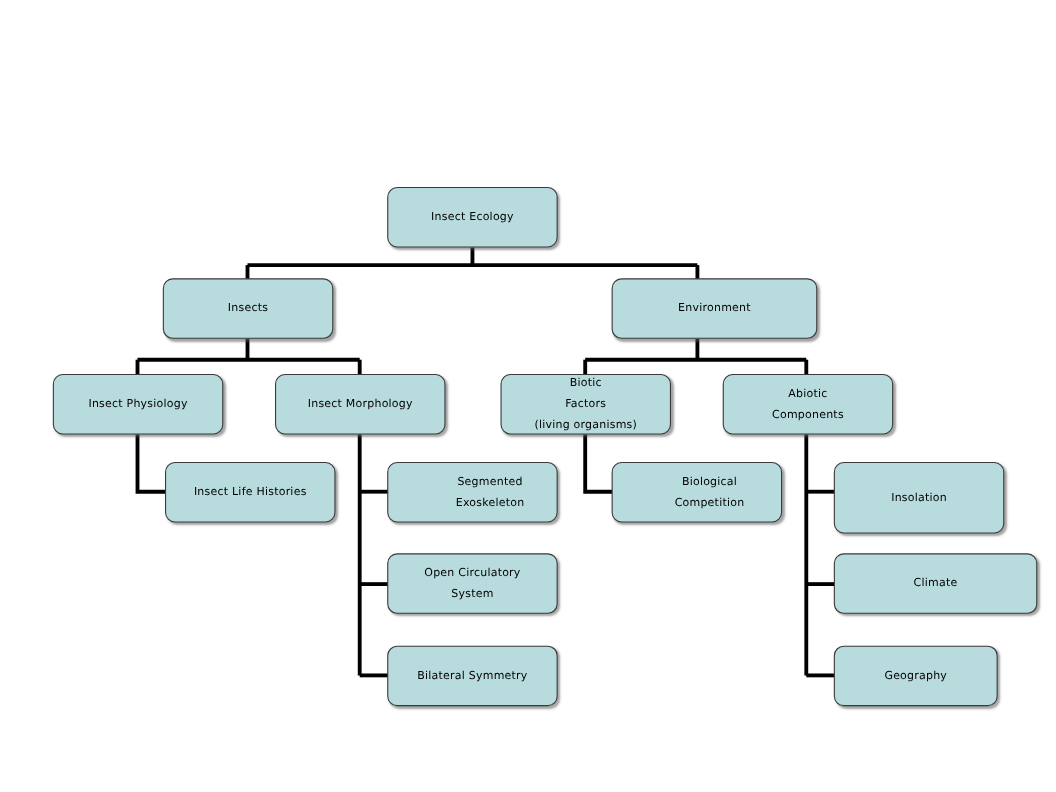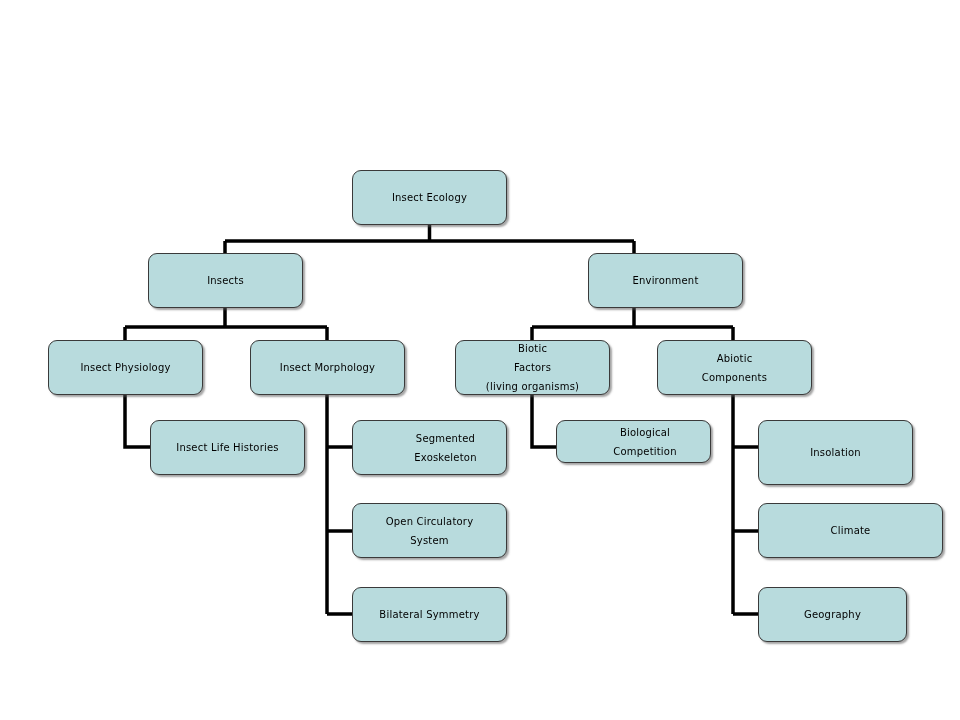--- a/index.html
+++ b/index.html
@@ -86,21 +86,21 @@
   </svg>
 
   <div class="node" style="left:352px; top:170px; width:155px; height:55px;">
     <span>Insect Ecology</span>
   </div>
 
   <div class="node" style="left:148px; top:253px; width:155px; height:55px;">
     <span>Insects</span>
   </div>
 
-  <div class="node" style="left:556px; top:253px; width:155px; height:55px;margin-left:32px;">
+  <div class="node" style="left:556px; top:253px; width:187px; height:55px;">
     <span>Environment</span>
   </div>
 
   <div class="node" style="left:48px; top:340px; width:155px; height:55px;">
     <span>Insect Physiology</span>
   </div>
 
   <div class="node" style="left:250px; top:340px; width:155px; height:55px;">
     <span>Insect Morphology</span>
   </div>
@@ -127,21 +127,21 @@
 
   <div class="node" style="left:352px; top:503px; width:155px; height:55px;">
     <span>Open Circulatory
 System</span>
   </div>
 
   <div class="node" style="left:352px; top:587px; width:155px; height:55px;">
     <span>Bilateral Symmetry</span>
   </div>
 
-  <div class="node" style="left:556px; top:420px; width:155px; height:43px;padding-left:27px;">
+  <div class="node" style="left:556px; top:420px; width:155px; height:55px;padding-left:27px;">
     <span>Biological
 Competition</span>
   </div>
 
   <div class="node" style="left:758px; top:420px; width:155px; height:65px;">
     <span>Insolation</span>
   </div>
 
   <div class="node" style="left:758px; top:503px; width:185px; height:55px;">
     <span>Climate</span>

